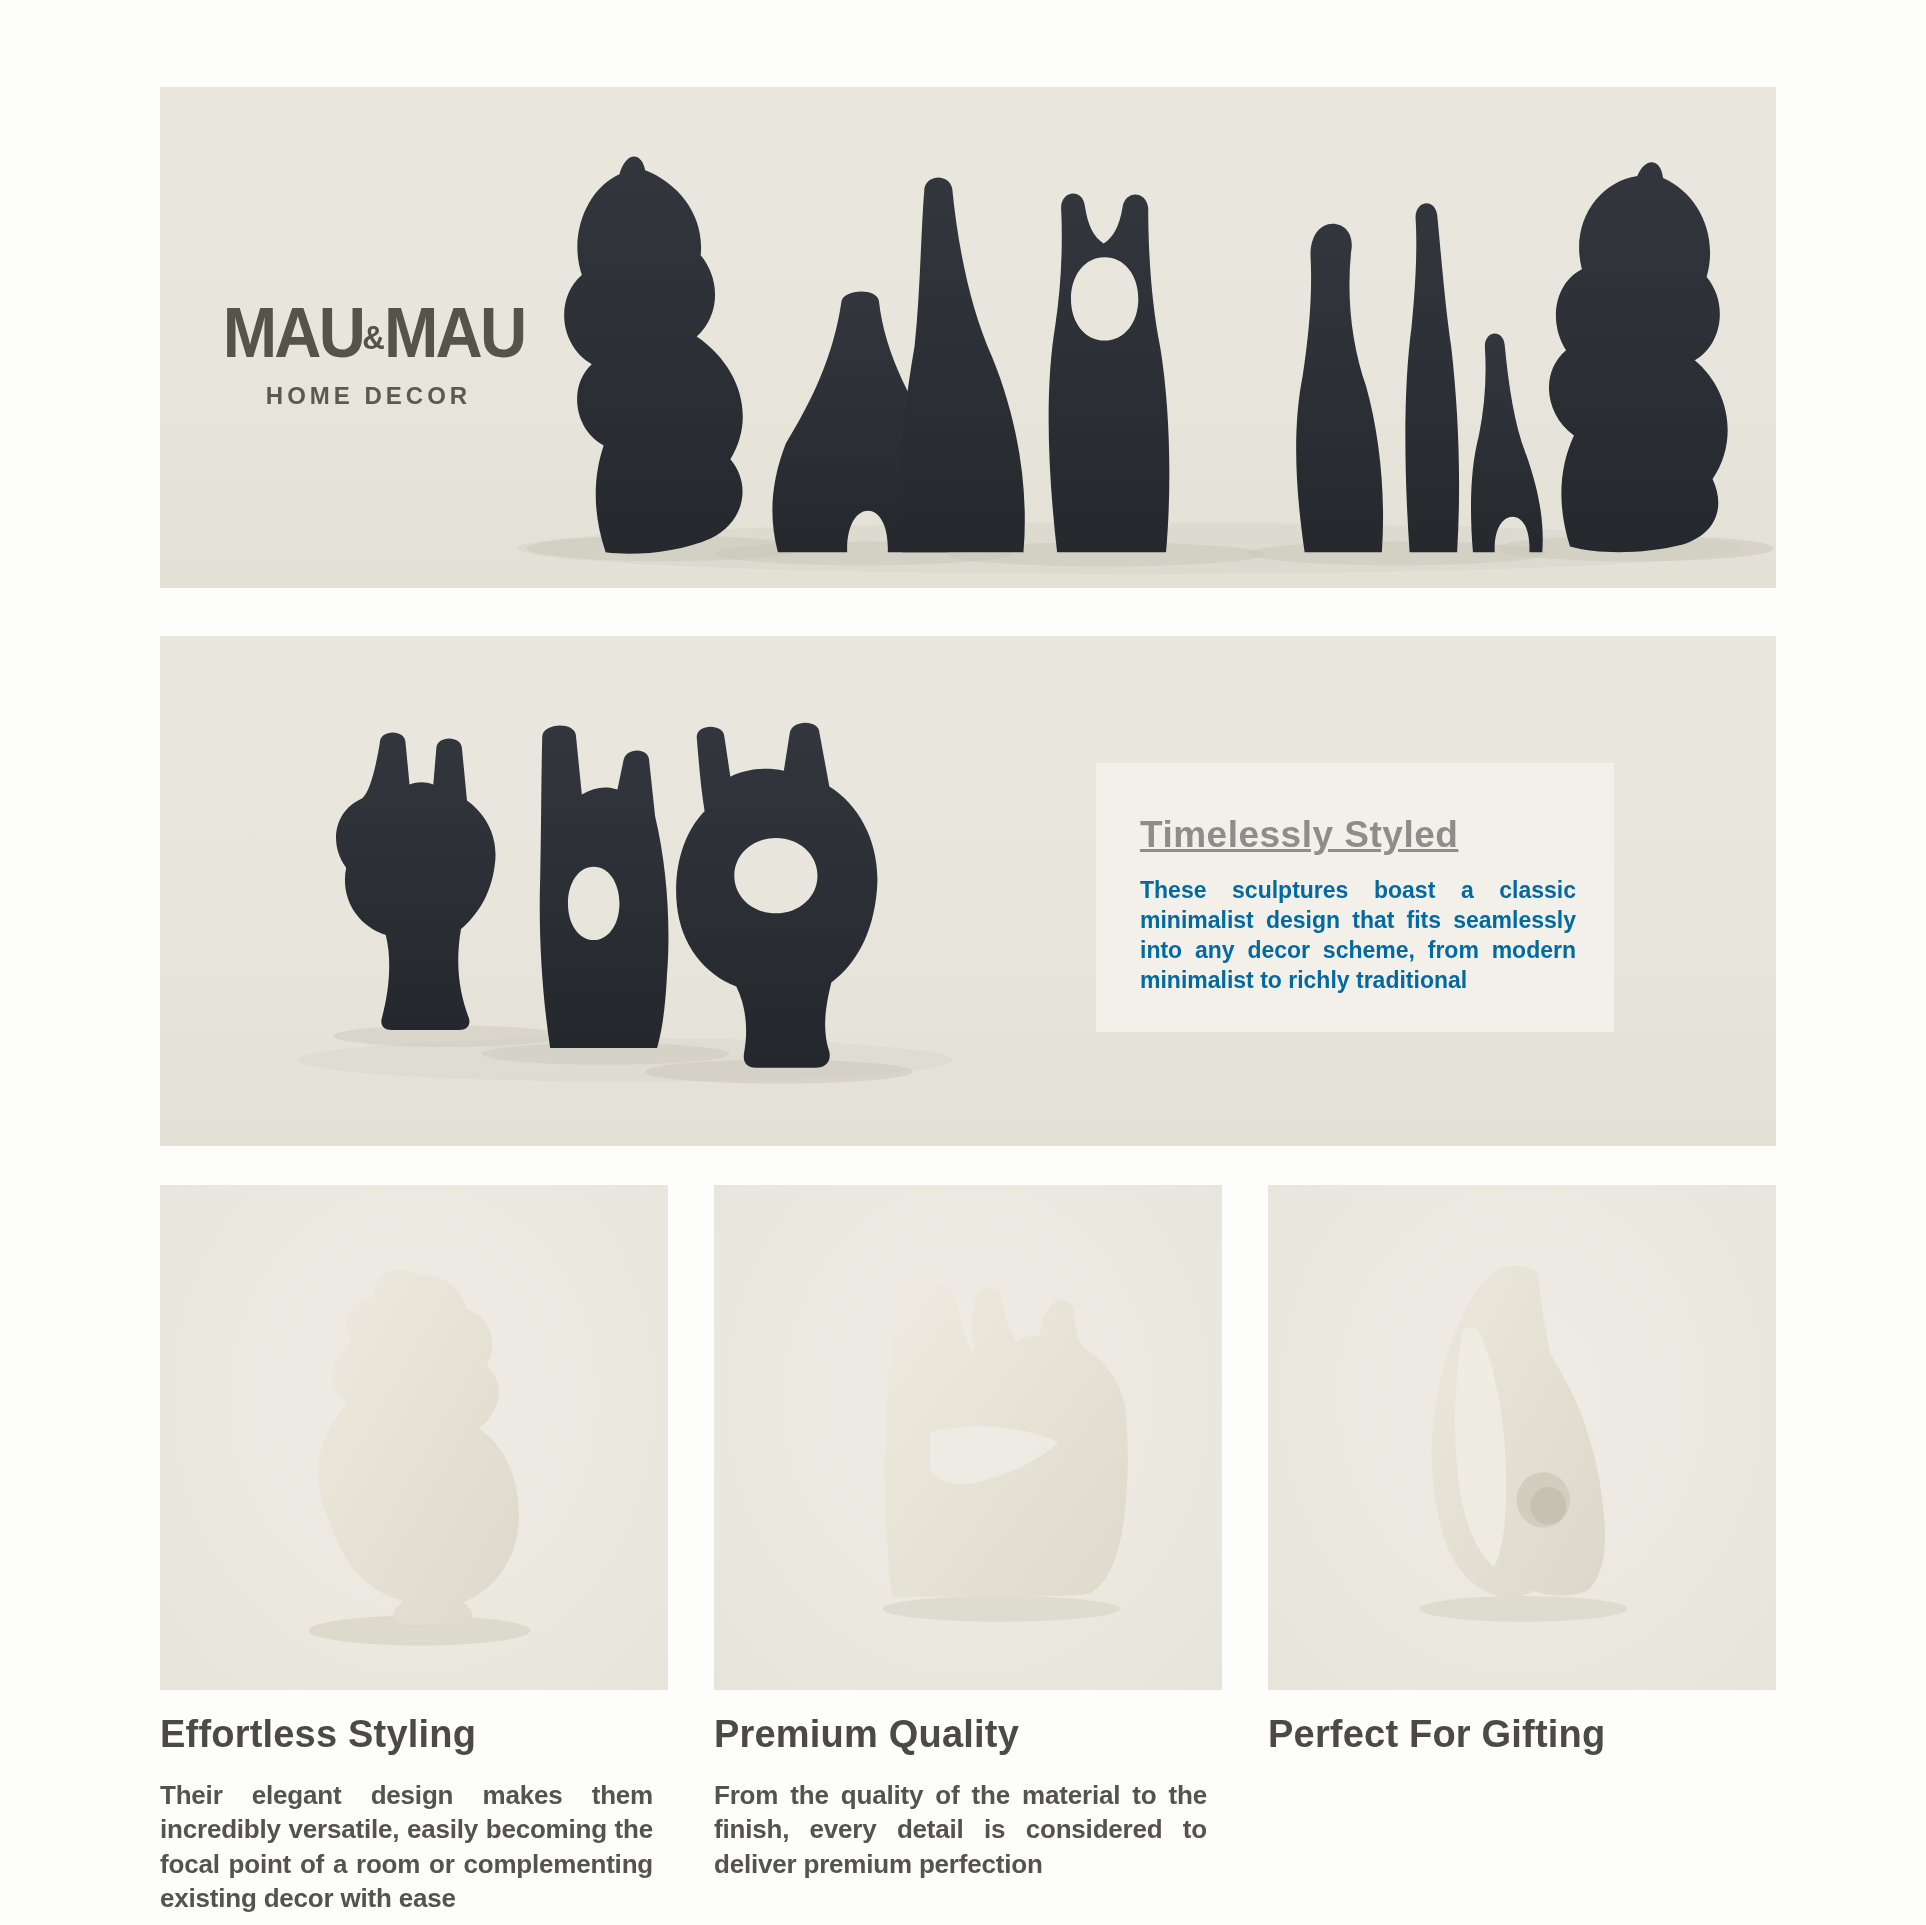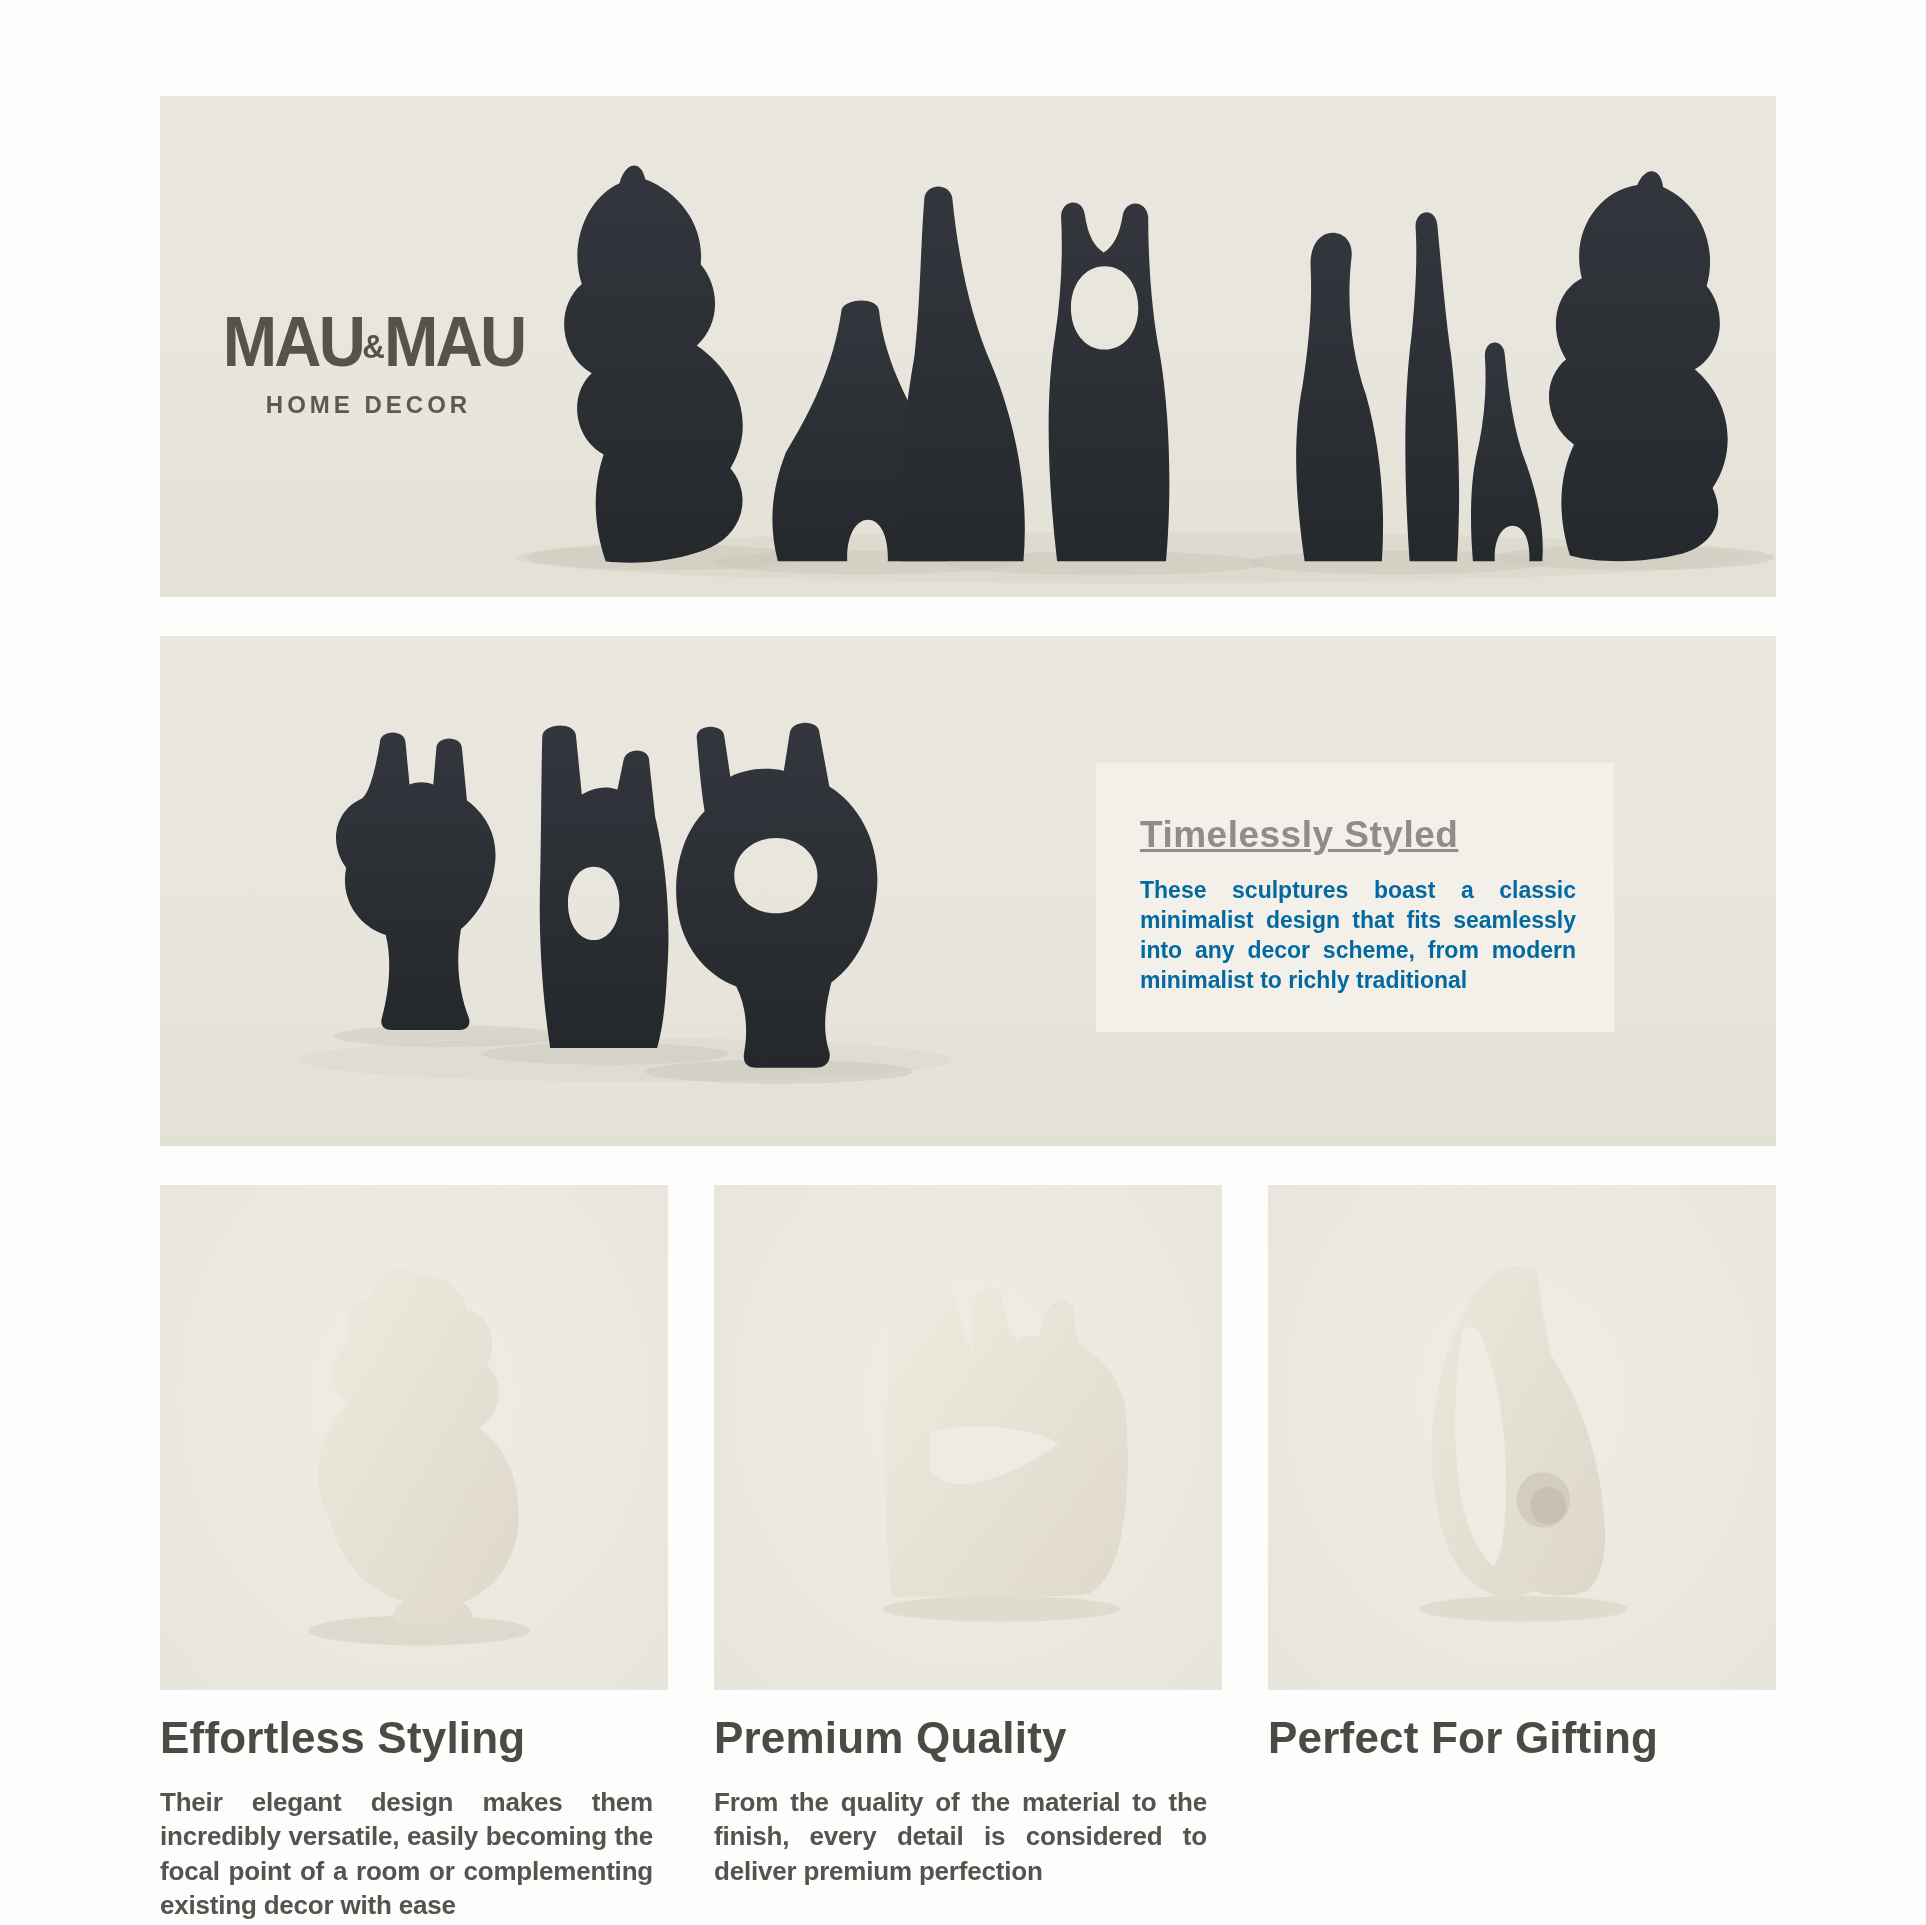--- a/index.html
+++ b/index.html
@@ -7,21 +7,21 @@
     position:relative;
     width:1927px;height:1926px;
     background:#fdfdfb;
     font-family:"Liberation Sans", sans-serif;
     overflow:hidden;
   }
   .panel{
     position:absolute;
     background:linear-gradient(180deg,#eae7de 0%,#e8e5dc 55%,#e3e0d6 100%);
   }
-  .hero{left:160px;top:96px;width:1616px;height:501px;}
+  .hero{left:160px;top:87px;width:1616px;height:501px;}
   .feature{left:160px;top:636px;width:1616px;height:510px;}
   .panel svg{position:absolute;left:0;top:0;width:100%;height:100%;}
   .brand{
     position:absolute;left:50px;top:210px;width:317px;
     text-align:center;color:#565349;z-index:2;
   }
   .brand .logo{
     font-size:71px;font-weight:700;letter-spacing:-3px;
     white-space:nowrap;transform:scaleX(.92);transform-origin:50% 50%;
     line-height:1;
@@ -52,21 +52,21 @@
     position:absolute;top:1185px;width:508px;height:505px;
     background:radial-gradient(ellipse at 50% 42%,#efece5 0%,#ebe8e0 62%,#e7e4db 100%);
   }
   .card svg{position:absolute;left:0;top:0;width:100%;height:100%;}
   .card1{left:160px;} .card2{left:714px;} .card3{left:1268px;}
   .caption{
     position:absolute;top:1713px;width:493px;color:#4b4a47;
   }
   .cap1{left:160px;} .cap2{left:714px;} .cap3{left:1268px;}
   .caption h3{
-    margin:0 0 22px 0;font-size:44px;font-weight:700;color:#4b4a47;
+    margin:0 0 22px 0;font-size:38px;font-weight:700;color:#4b4a47;
     letter-spacing:0.2px;
   }
   .caption p{
     margin:0;font-size:26px;font-weight:700;color:#545350;
     line-height:1.32;text-align:justify;letter-spacing:-0.2px;
   }
 </style>
 </head>
 <body>
 

